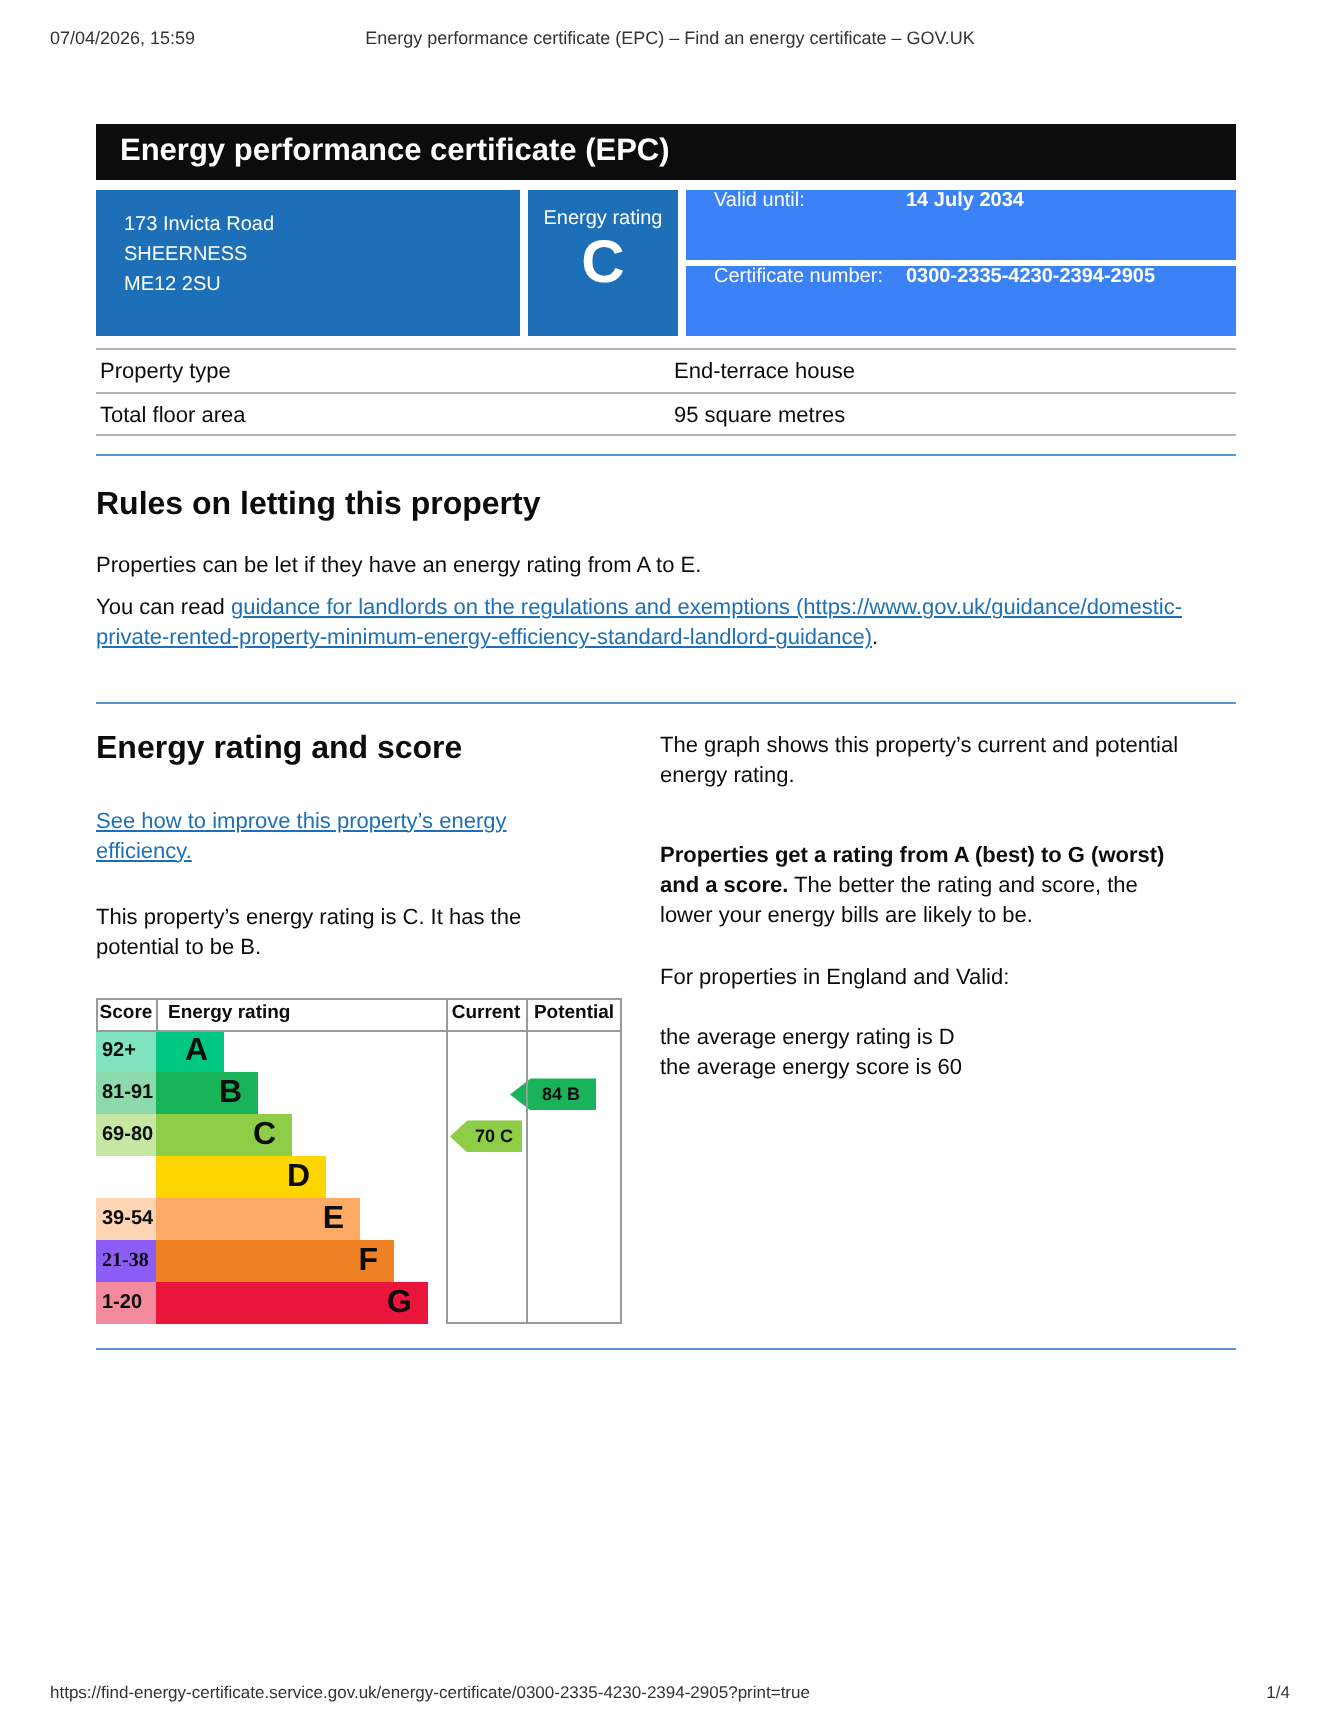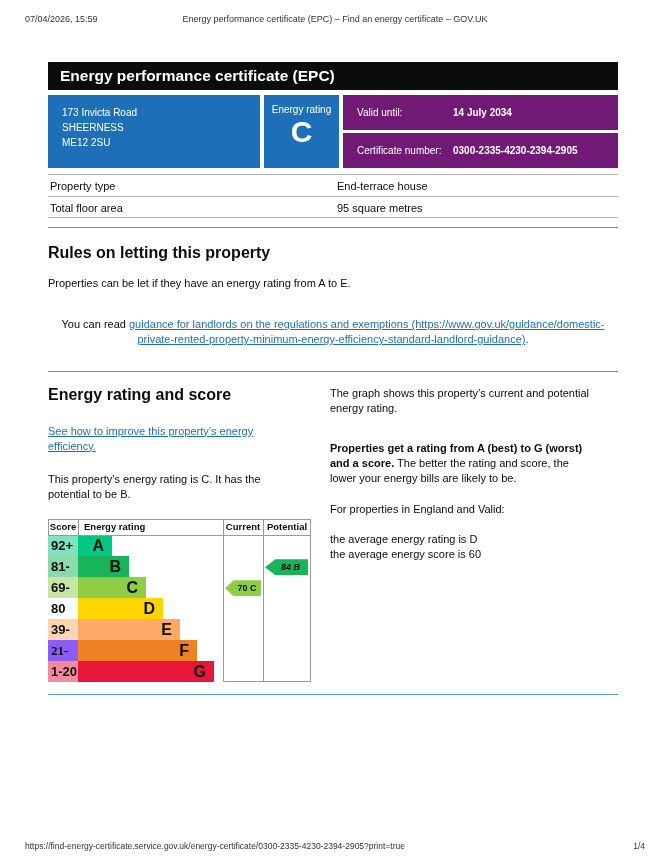--- a/index.html
+++ b/index.html
@@ -20,41 +20,41 @@
   .titlebar { background:#0b0c0c; color:#fff; height:28px; line-height:28px; font-size:15.5px; font-weight:bold; padding-left:12px; }
 
   
   .summary { display:flex; gap:4px; margin-top:5px; height:73px; }
   .panel { background:#1d70b8; color:#fff; }
   .addr { flex:0 0 212px; padding:10px 0 0 14px; font-size:10px; line-height:1.5; }
   .rating-box { flex:0 0 75px; text-align:center; }
   .rating-box .rb-label { font-size:10px; margin-top:9px; }
   .rating-box .rb-value { font-size:30px; font-weight:bold; line-height:1.1; }
   .validity { flex:1 1 auto; display:flex; flex-direction:column; gap:3px; background:#fff; }
-  .vrow { flex:1 1 auto; background:#701a75; color:#fff; display:flex; align-items:center; font-size:10px; }
+  .vrow { flex:1 1 auto; background:#3b82f6; color:#fff; display:flex; font-size:10px; }
   .vrow .v-label { margin-left:14px; width:96px; }
   .vrow .v-value { font-weight:bold; }
 
   
   .prop-table { margin-top:6px; }
   .prop-row { position:relative; height:22px; line-height:22px; font-size:11px; border-top:1px solid #b1b4b6; }
   .prop-row:last-child { border-bottom:1px solid #b1b4b6; }
   .prop-label { position:absolute; left:2px; }
   .prop-value { position:absolute; left:289px; }
 
   .divider { border:none; border-top:1px solid #5694ca; height:0; }
   .div1 { margin-top:9px; }
   .div2 { margin-top:23px; }
   .div3 { margin-top:12px; }
 
   h2.section-h { font-size:16px; font-weight:bold; }
   .rules-h { margin-top:16px; }
   p.body-text { font-size:11px; line-height:1.38; }
   .rules-p1 { margin-top:14px; }
-  .rules-p2 { margin-top:26px;text-align:center; }
+  .rules-p2 { margin-top:6px; }
   a.govuk-link { color:#1d70b8; text-decoration:underline; }
 
   .columns { display:flex; margin-top:14px; }
   .col-left { flex:0 0 282px; }
   .col-right { flex:0 0 268px; }
   .col-left .lead { margin-top:18px; width:250px; }
   .col-left .improve { margin-top:20px; width:250px; }
   .col-right p { width:268px; }
   .cr-p2 { margin-top:25px; }
   .cr-p3 { margin-top:16px; }
@@ -63,28 +63,28 @@
   
   .chart { position:relative; width:263px; height:163px; margin-top:17px; font-size:9px; }
   .chart .hline { position:absolute; height:1px; background:#9a9a9a; }
   .chart .vline { position:absolute; width:1px; background:#9a9a9a; }
   .chart-head { position:absolute; top:0; left:0; height:16px; line-height:16px; font-weight:bold; font-size:9.5px; }
   .ch-score { left:0; width:30px; text-align:center; }
   .ch-rating { left:36px; }
   .ch-current { left:175px; width:40px; text-align:center; }
   .ch-potential { left:215px; width:48px; text-align:center; }
   .band-row { position:absolute; left:0; height:21px; }
-  .score-cell { position:absolute; left:0; top:0; width:30px; height:21px; line-height:21px; padding-left:3px; font-weight:bold; font-size:13px; }
+  .score-cell { position:absolute; left:0; top:0; width:30px; height:21px; line-height:21px; padding-left:3px; font-weight:bold; font-size:10px; }
   .band-bar { position:absolute; left:30px; top:0; height:21px; text-align:right; }
   .band-letter { font-size:16px; font-weight:bold; line-height:21px; padding-right:8px; color:#0b0c0c; }
   .w-a{width:34px}.w-b{width:51px}.w-c{width:68px}.w-d{width:85px}.w-e{width:102px}.w-f{width:119px}.w-g{width:136px}
   .arrow { position:absolute; height:16px; line-height:16px; font-weight:bold; font-size:9px; color:#0b0c0c;
            clip-path:polygon(0 50%, 24% 0, 100% 0, 100% 100%, 24% 100%); text-align:center; padding-left:8px; }
   .arrow-current { left:177px; top:61px; width:36px; }
-  .arrow-potential { left:217px; top:40px; width:43px;font-style:italic; }
+  .arrow-potential { left:207px; top:40px; width:43px; }
 </style>
 </head>
 <body>
 
 <div class="page">
 
   <div class="print-header">
     <span class="ph-date">07/04/2026, 15:59</span>
     <span class="ph-title">Energy performance certificate (EPC) – Find an energy certificate – GOV.UK</span>
   </div>

